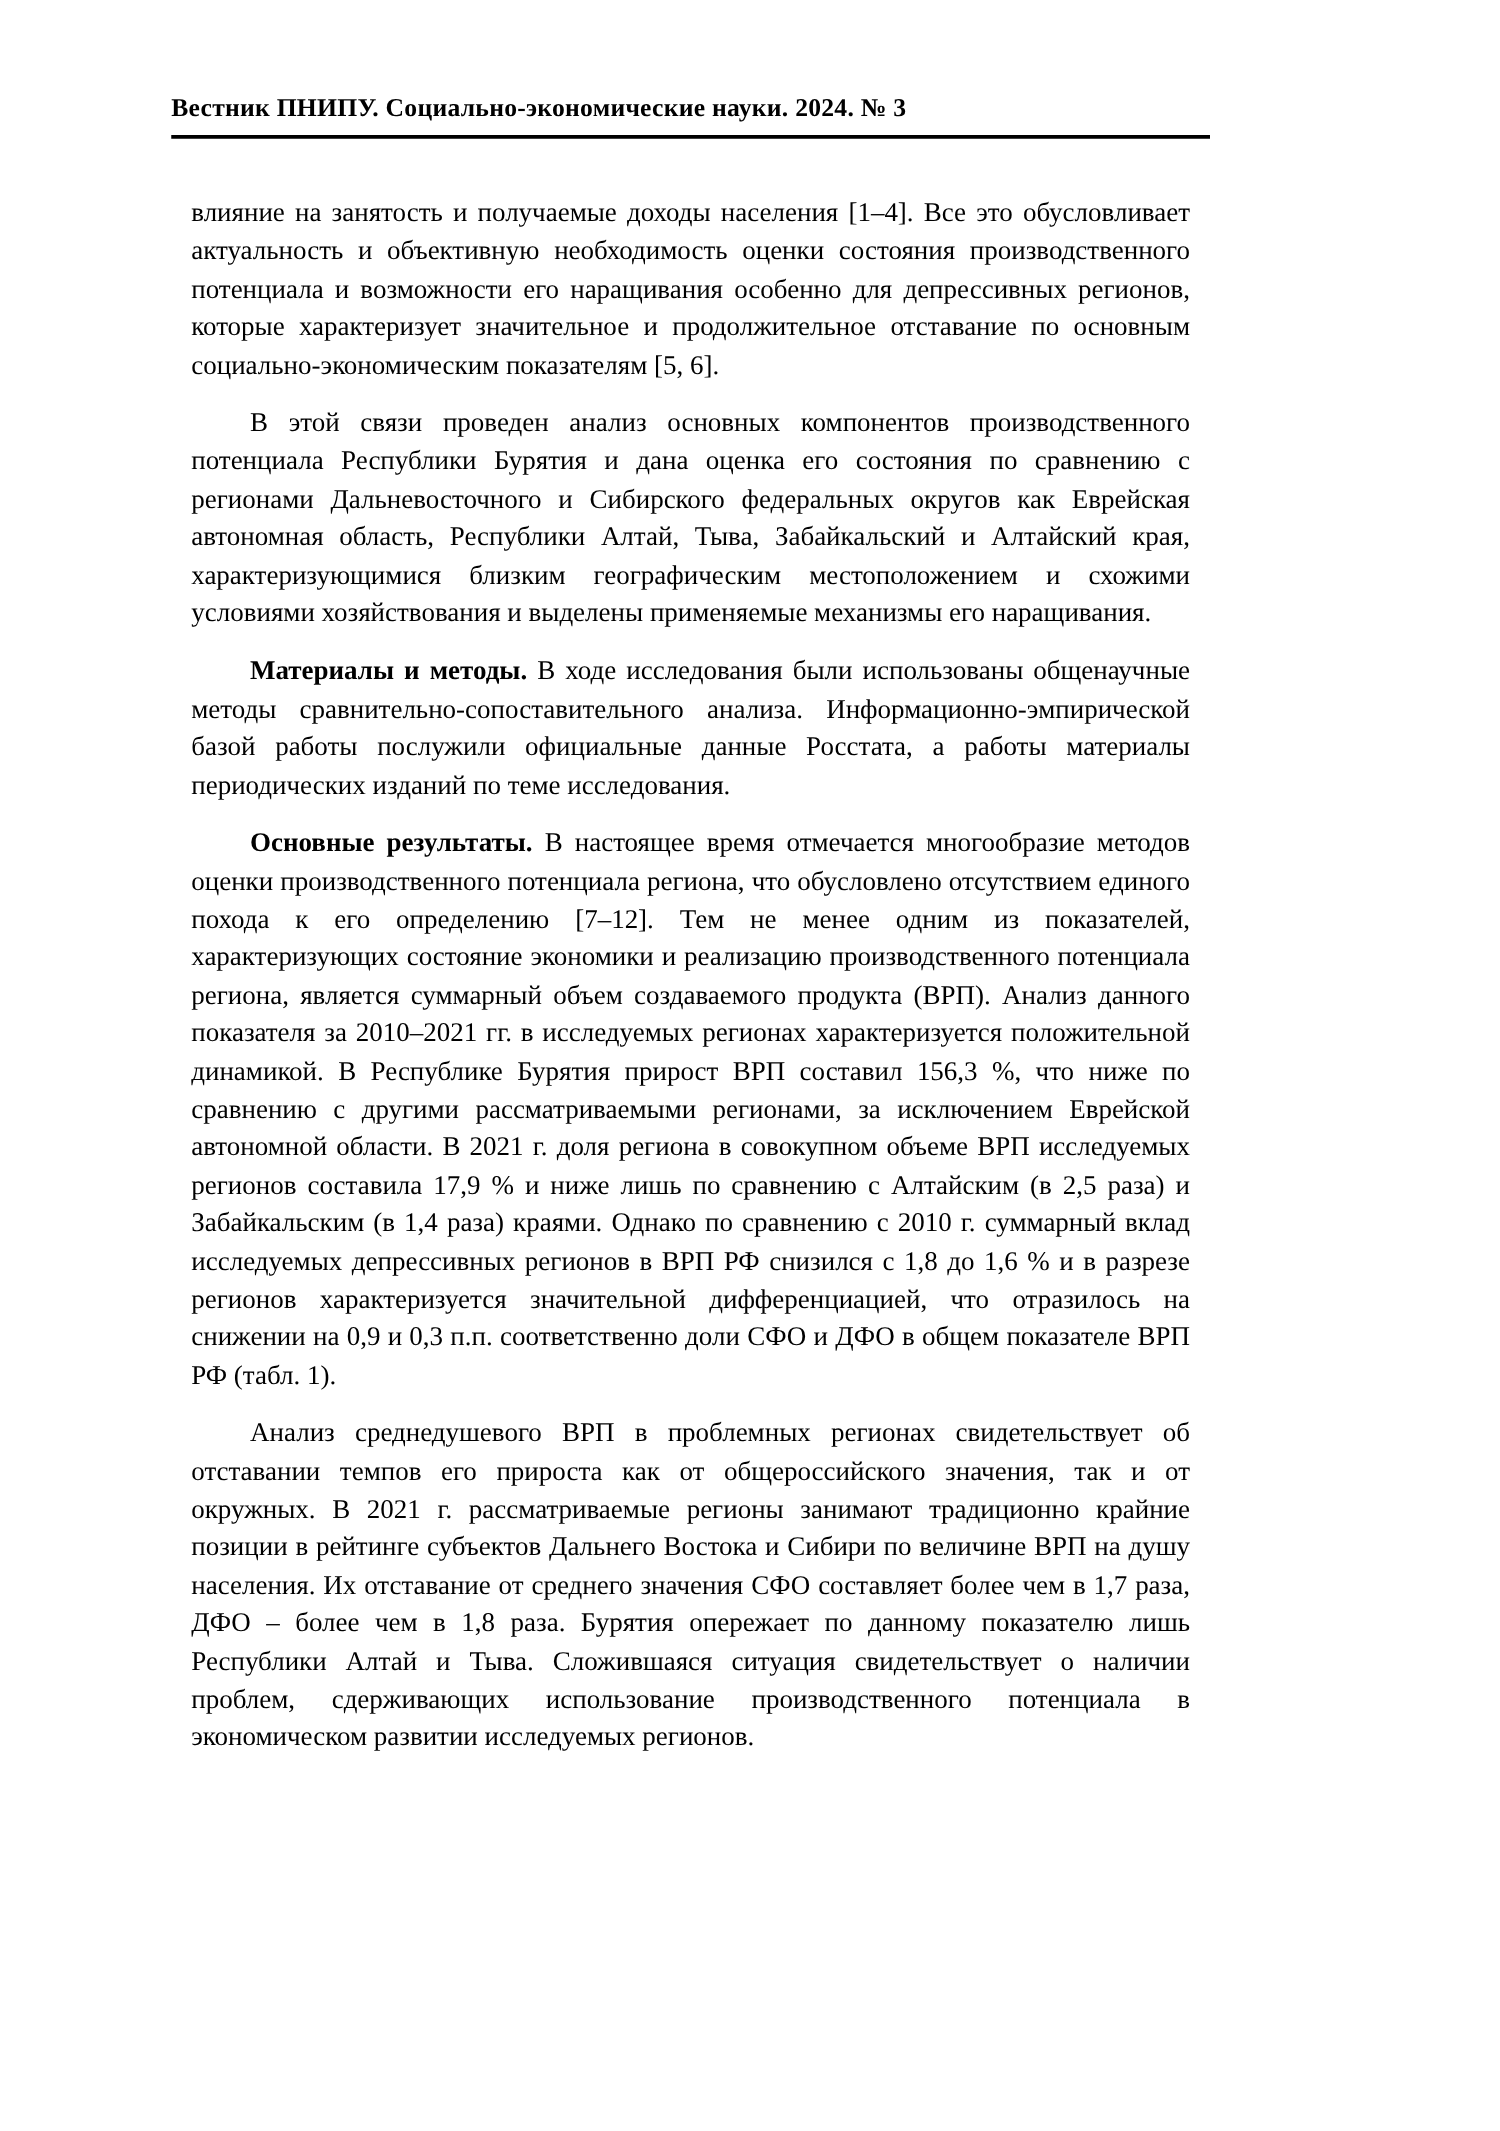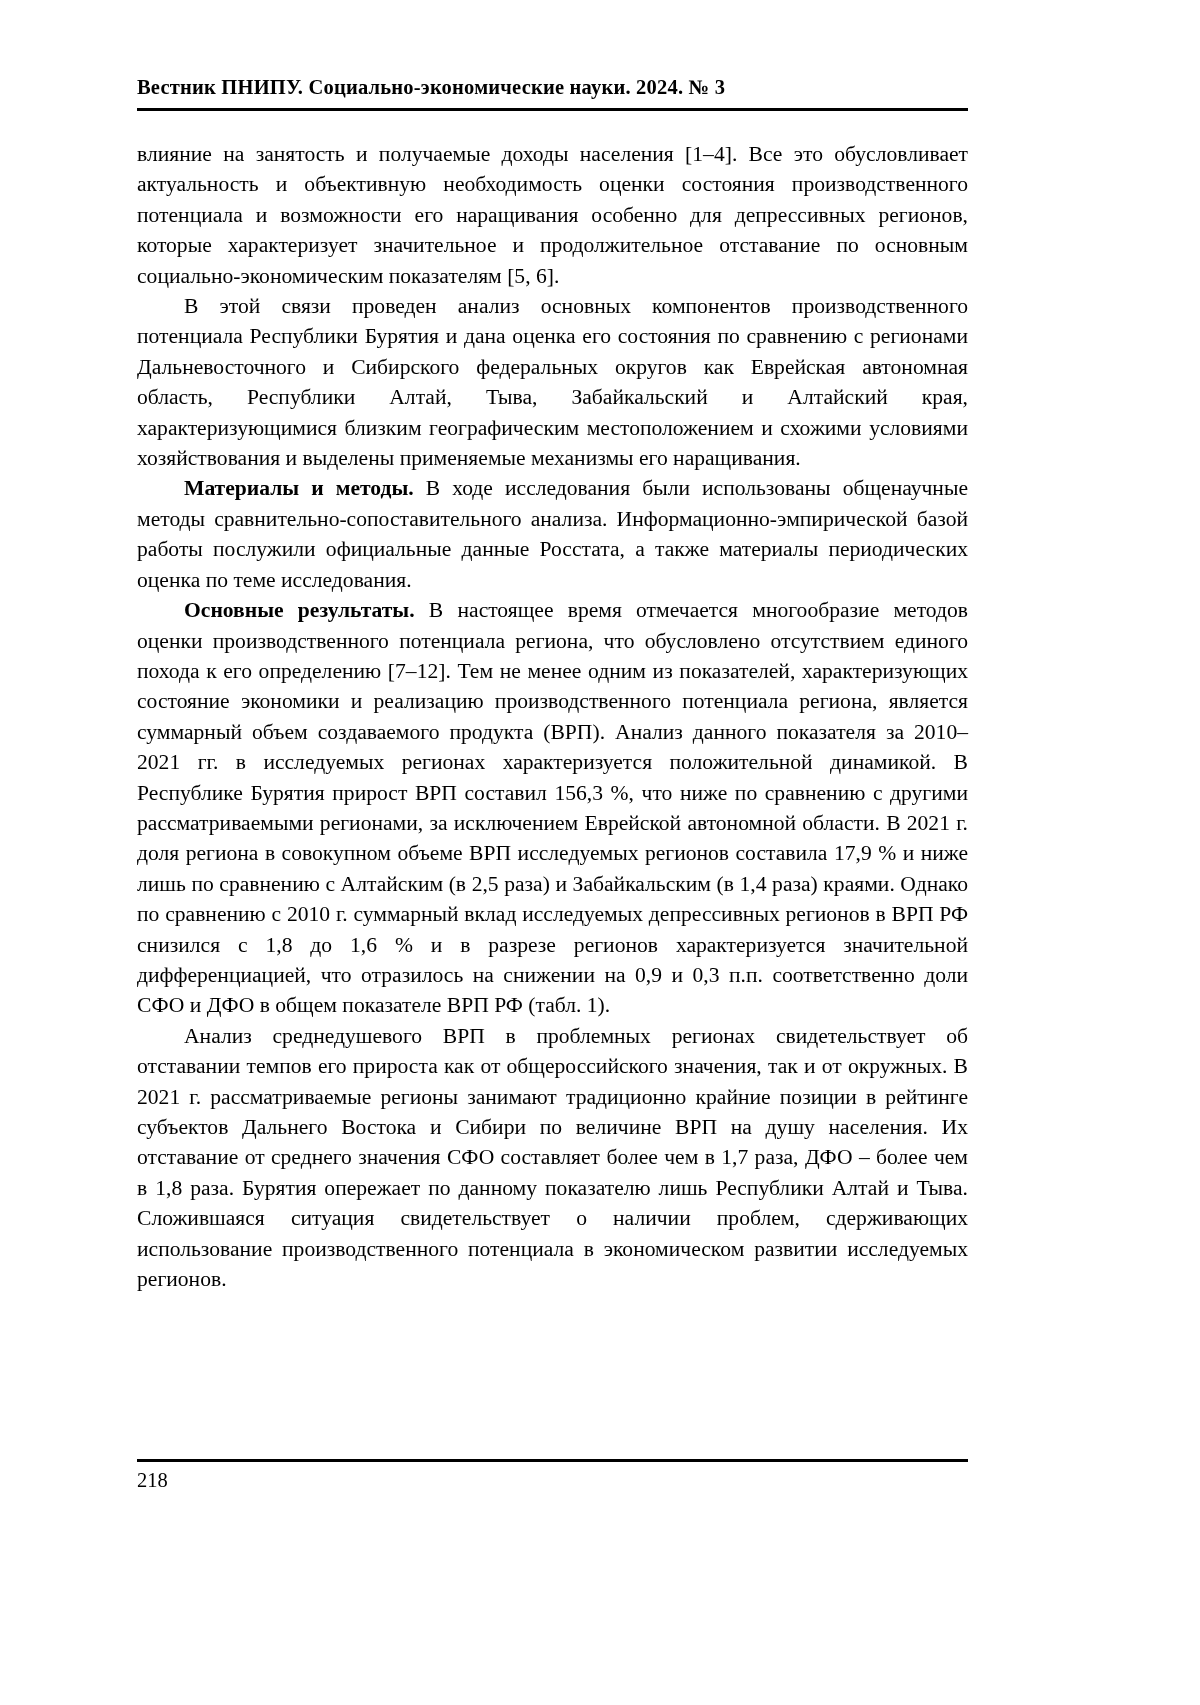--- a/index.html
+++ b/index.html
@@ -33,21 +33,21 @@
     position: absolute;
     left: 137px;
     top: 139px;
     width: 831px;
     font-size: 21.6px;
     line-height: 30.4px;
     text-align: justify;
     hyphens: auto;
   }
   p.para {
-    margin: 0;
+    margin: 16px;
     padding: 0;
   }
   p.indent { text-indent: 47px; }
   .lead {
     font-weight: bold;
   }
   .page-footer {
     position: absolute;
     left: 137px;
     top: 1459px;
@@ -70,31 +70,28 @@
 
     <p class="para">
       <span class="lead"></span><span>влияние на занятость и получаемые доходы населения [1–4]. Все это обусловливает актуальность и объективную необходимость оценки состояния производственного потенциала и возможности его наращивания особенно для депрессивных регионов, которые характеризует значительное и продолжительное отставание по основным социально-экономическим показателям [5, 6].</span>
     </p>
 
     <p class="para indent">
       <span class="lead"></span><span>В этой связи проведен анализ основных компонентов производственного потенциала Республики Бурятия и дана оценка его состояния по сравнению с регионами Дальневосточного и Сибирского федеральных округов как Еврейская автономная область, Республики Алтай, Тыва, Забайкальский и Алтайский края, характеризующимися близким географическим местоположением и схожими условиями хозяйствования и выделены применяемые механизмы его наращивания.</span>
     </p>
 
     <p class="para indent">
-      <span class="lead">Материалы и методы.</span><span> В ходе исследования были использованы общенаучные методы сравнительно-сопоставительного анализа. Информационно-эмпирической базой работы послужили официальные данные Росстата, а также материалы периодических оценка по теме исследования.</span>
+      <span class="lead">Материалы и методы.</span><span> В ходе исследования были использованы общенаучные методы сравнительно-сопоставительного анализа. Информационно-эмпирической базой работы послужили официальные данные Росстата, а работы материалы периодических изданий по теме исследования.</span>
     </p>
 
     <p class="para indent">
       <span class="lead">Основные результаты.</span><span> В настоящее время отмечается многообразие методов оценки производственного потенциала региона, что обусловлено отсутствием единого похода к его определению [7–12]. Тем не менее одним из показателей, характеризующих состояние экономики и реализацию производственного потенциала региона, является суммарный объем создаваемого продукта (ВРП). Анализ данного показателя за 2010–2021 гг. в исследуемых регионах характеризуется положительной динамикой. В Республике Бурятия прирост ВРП составил 156,3 %, что ниже по сравнению с другими рассматриваемыми регионами, за исключением Еврейской автономной области. В 2021 г. доля региона в совокупном объеме ВРП исследуемых регионов составила 17,9 % и ниже лишь по сравнению с Алтайским (в 2,5 раза) и Забайкальским (в 1,4 раза) краями. Однако по сравнению с 2010 г. суммарный вклад исследуемых депрессивных регионов в ВРП РФ снизился с 1,8 до 1,6 % и в разрезе регионов характеризуется значительной дифференциацией, что отразилось на снижении на 0,9 и 0,3 п.п. соответственно доли СФО и ДФО в общем показателе ВРП РФ (табл. 1).</span>
     </p>
 
     <p class="para indent">
       <span class="lead"></span><span>Анализ среднедушевого ВРП в проблемных регионах свидетельствует об отставании темпов его прироста как от общероссийского значения, так и от окружных. В 2021 г. рассматриваемые регионы занимают традиционно крайние позиции в рейтинге субъектов Дальнего Востока и Сибири по величине ВРП на душу населения. Их отставание от среднего значения СФО составляет более чем в 1,7 раза, ДФО – более чем в 1,8 раза. Бурятия опережает по данному показателю лишь Республики Алтай и Тыва. Сложившаяся ситуация свидетельствует о наличии проблем, сдерживающих использование производственного потенциала в экономическом развитии исследуемых регионов.</span>
     </p>
 
 
   </div>
 
-  <div class="page-footer">
-    <span>218</span>
-  </div>
 
 </div>
 
 </body></html>

